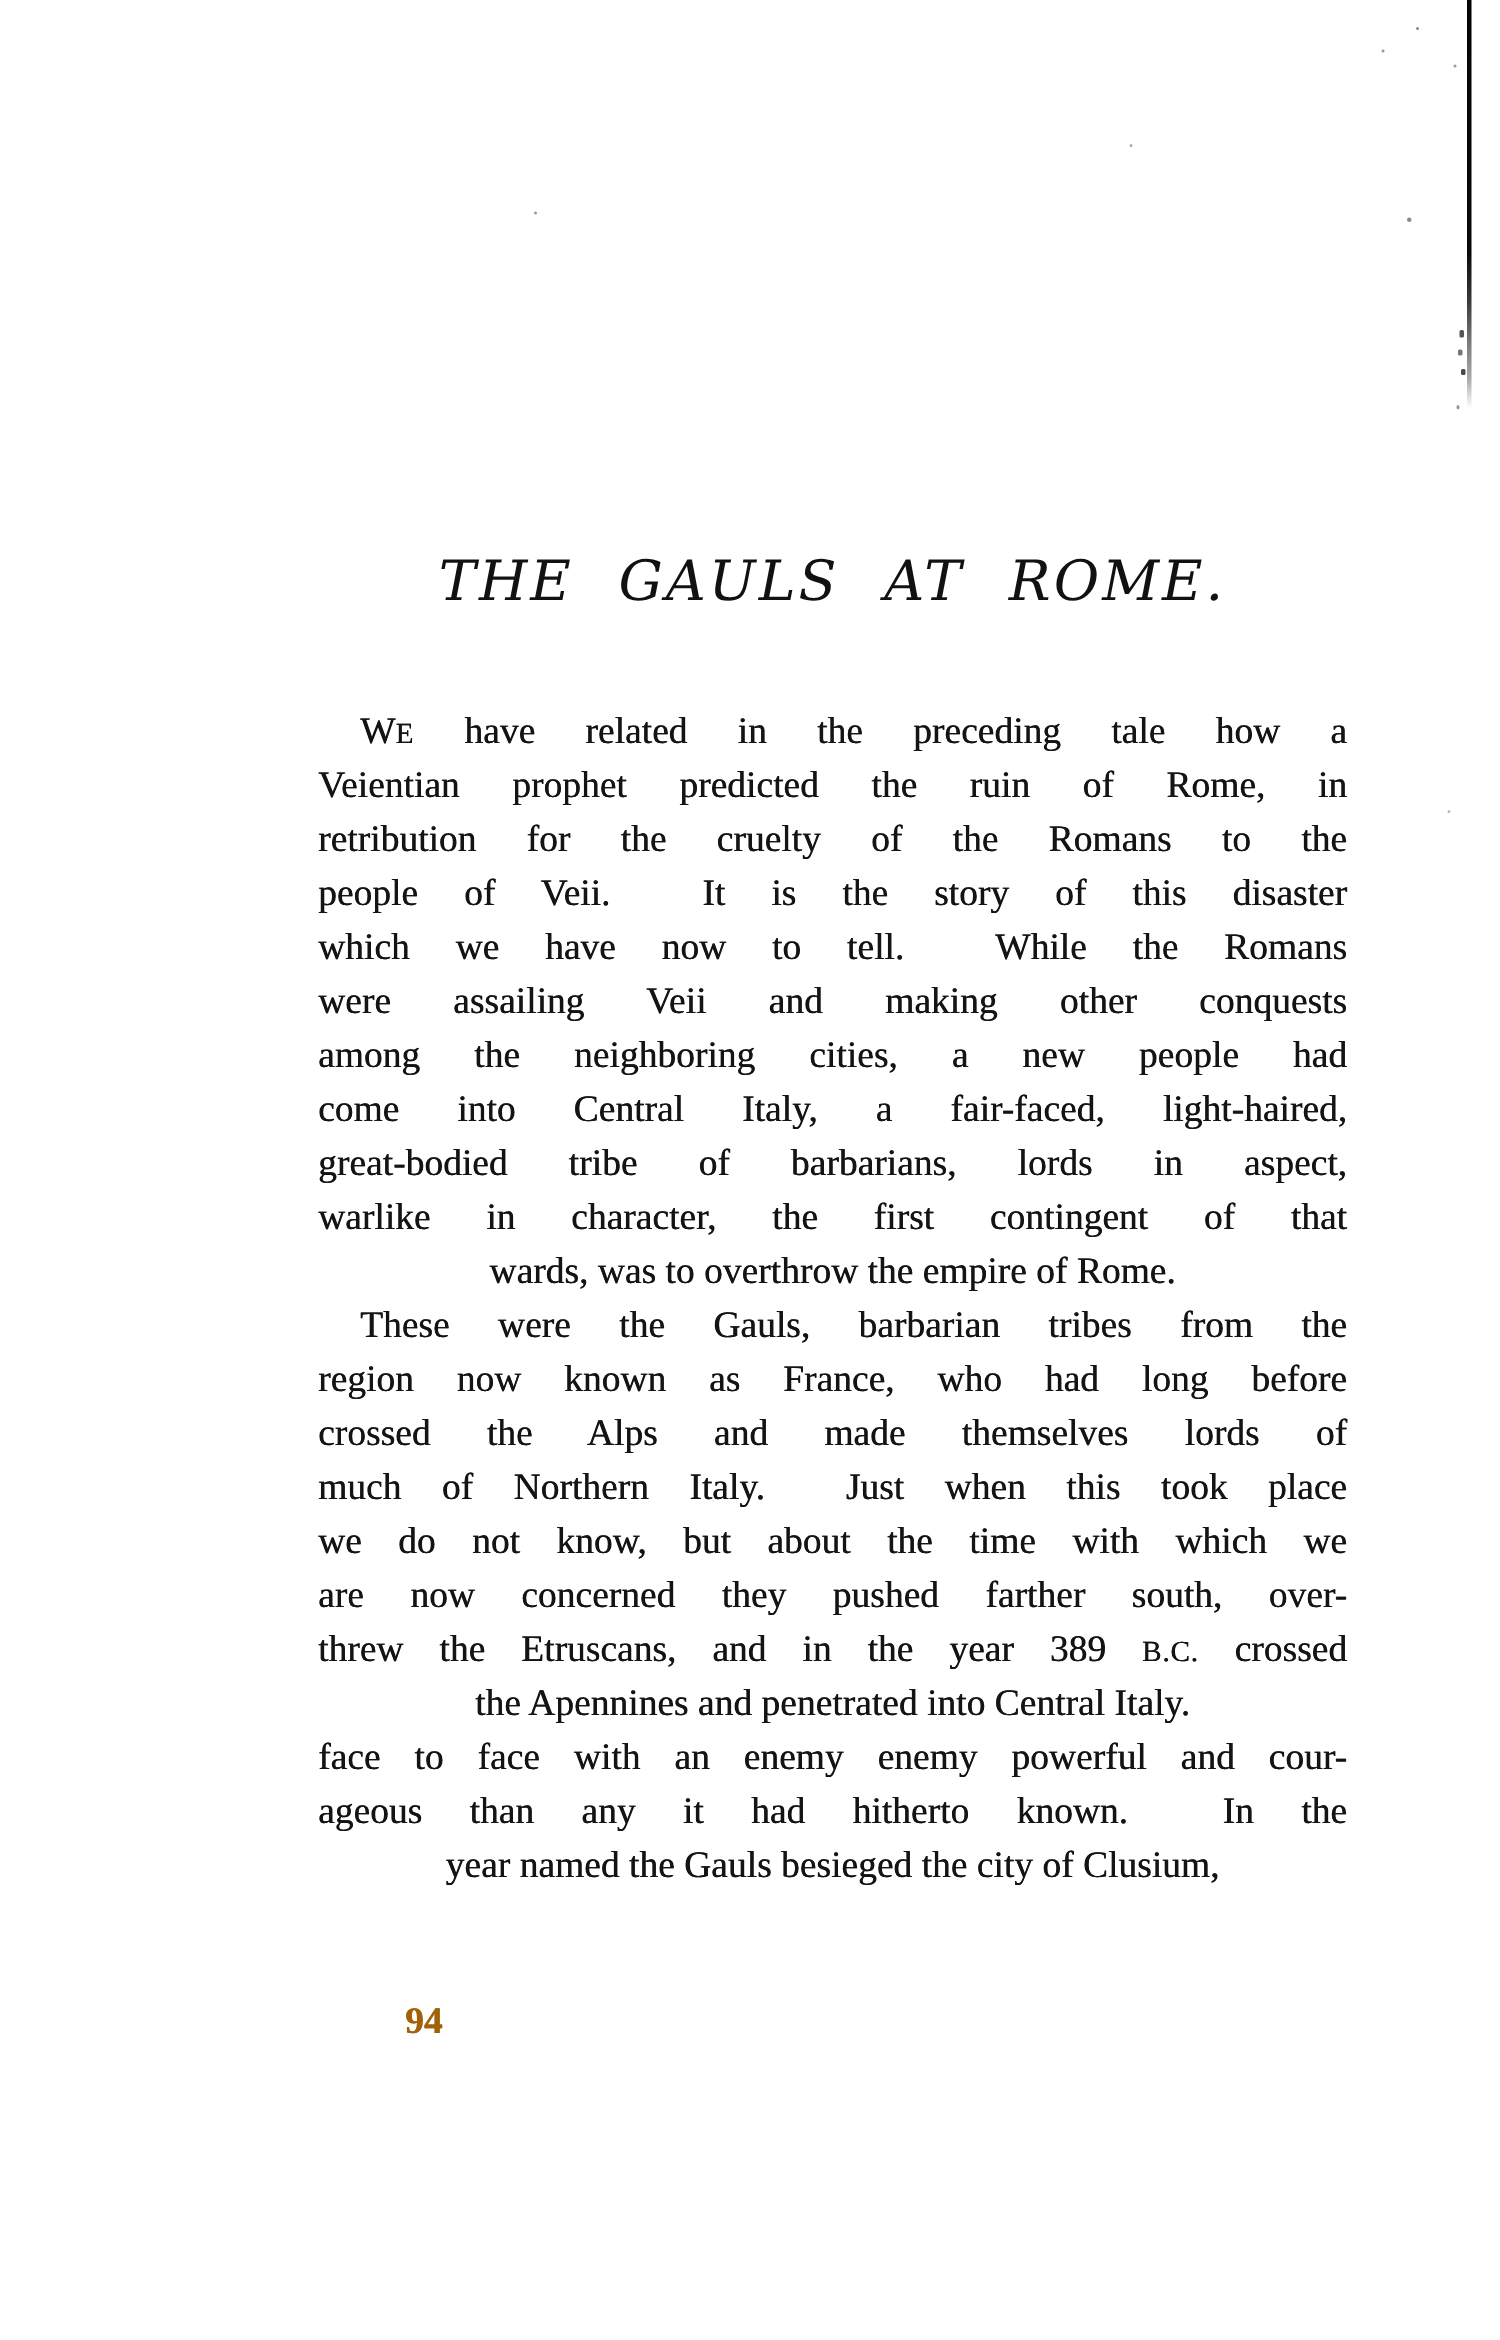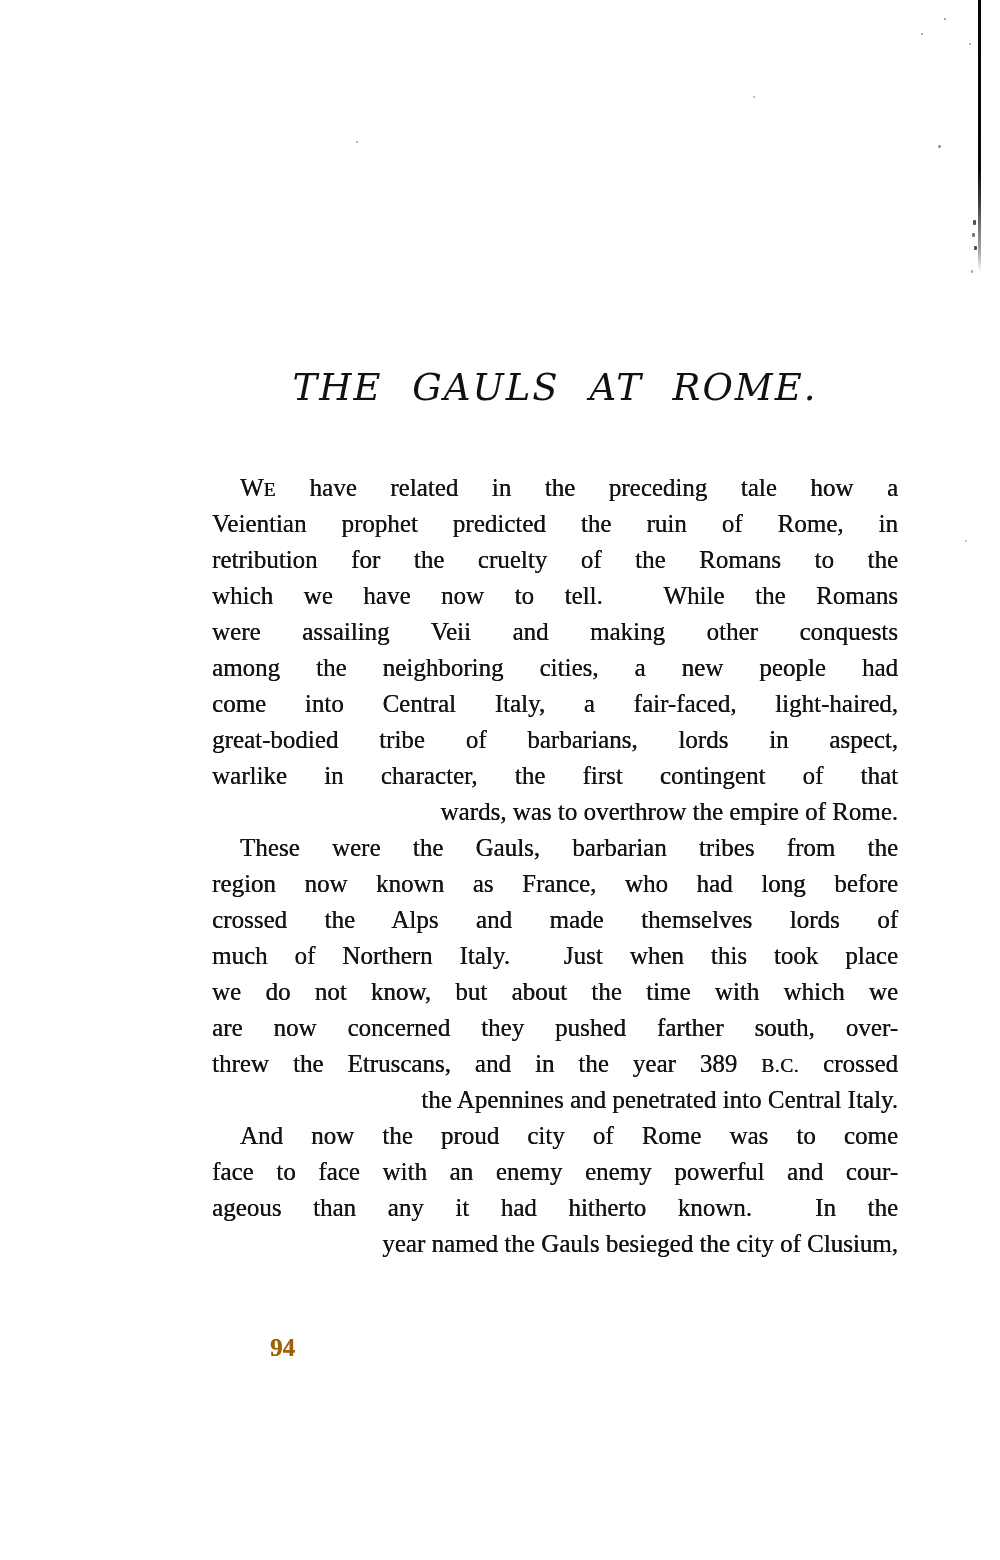--- a/index.html
+++ b/index.html
@@ -38,21 +38,21 @@
     top: 470px;
     width: 686px;
     font-size: 25px;
     line-height: 36px;
     color: #141414;
     text-shadow: 0.3px 0 0 currentColor;
   }
   .line {
     height: 36px;
     overflow: visible;
-    text-align: right;
+    text-align: center;
   }
   .line.just {
     text-align: justify;
     text-align-last: justify;
   }
   .line.indent {
     text-indent: 28px;
   }
   .sc {
     font-size: 0.78em;
@@ -100,36 +100,36 @@
   <div class="speck" style="left:974px;top:246px;width:3px;height:4px;background:#4a4a4a;border-radius:1px;"></div>
   <div class="speck" style="left:971px;top:270px;width:2px;height:3px;background:#999;"></div>
   <div class="speck" style="left:965px;top:540px;width:2px;height:2px;background:#bbb;"></div>
 
   <h1 class="chapter-title">THE GAULS AT ROME.</h1>
 
   <div class="body-text" id="body-text">
       <div class="line just indent"><span>W</span><span class="sc">E</span><span> have related in the preceding tale how a</span></div>
       <div class="line just">Veientian prophet predicted the ruin of Rome, in</div>
       <div class="line just">retribution for the cruelty of the Romans to the</div>
+      <div class="line just">people of Veii.&nbsp; It is the story of this disaster</div>
       <div class="line just">which we have now to tell.&nbsp; While the Romans</div>
       <div class="line just">were assailing Veii and making other conquests</div>
       <div class="line just">among the neighboring cities, a new people had</div>
       <div class="line just">come into Central Italy, a fair-faced, light-haired,</div>
       <div class="line just">great-bodied tribe of barbarians, lords in aspect,</div>
       <div class="line just">warlike in character, the first contingent of that</div>
       <div class="line">wards, was to overthrow the empire of Rome.</div>
       <div class="line just indent">These were the Gauls, barbarian tribes from the</div>
       <div class="line just">region now known as France, who had long before</div>
       <div class="line just">crossed the Alps and made themselves lords of</div>
       <div class="line just">much of Northern Italy.&nbsp; Just when this took place</div>
       <div class="line just">we do not know, but about the time with which we</div>
       <div class="line just">are now concerned they pushed farther south, over-</div>
       <div class="line just"><span>threw the Etruscans, and in the year 389 </span><span class="sc">B.C.</span><span> crossed</span></div>
       <div class="line">the Apennines and penetrated into Central Italy.</div>
-      <div class="line just indent">And now the proud city of Rome was to come</div>
       <div class="line just">face to face with an enemy enemy powerful and cour-</div>
       <div class="line just">ageous than any it had hitherto known.&nbsp; In the</div>
       <div class="line">year named the Gauls besieged the city of Clusium,</div>
     </div>
 
   <div class="page-number">94</div>
 
 </div>
 
 </body></html>

